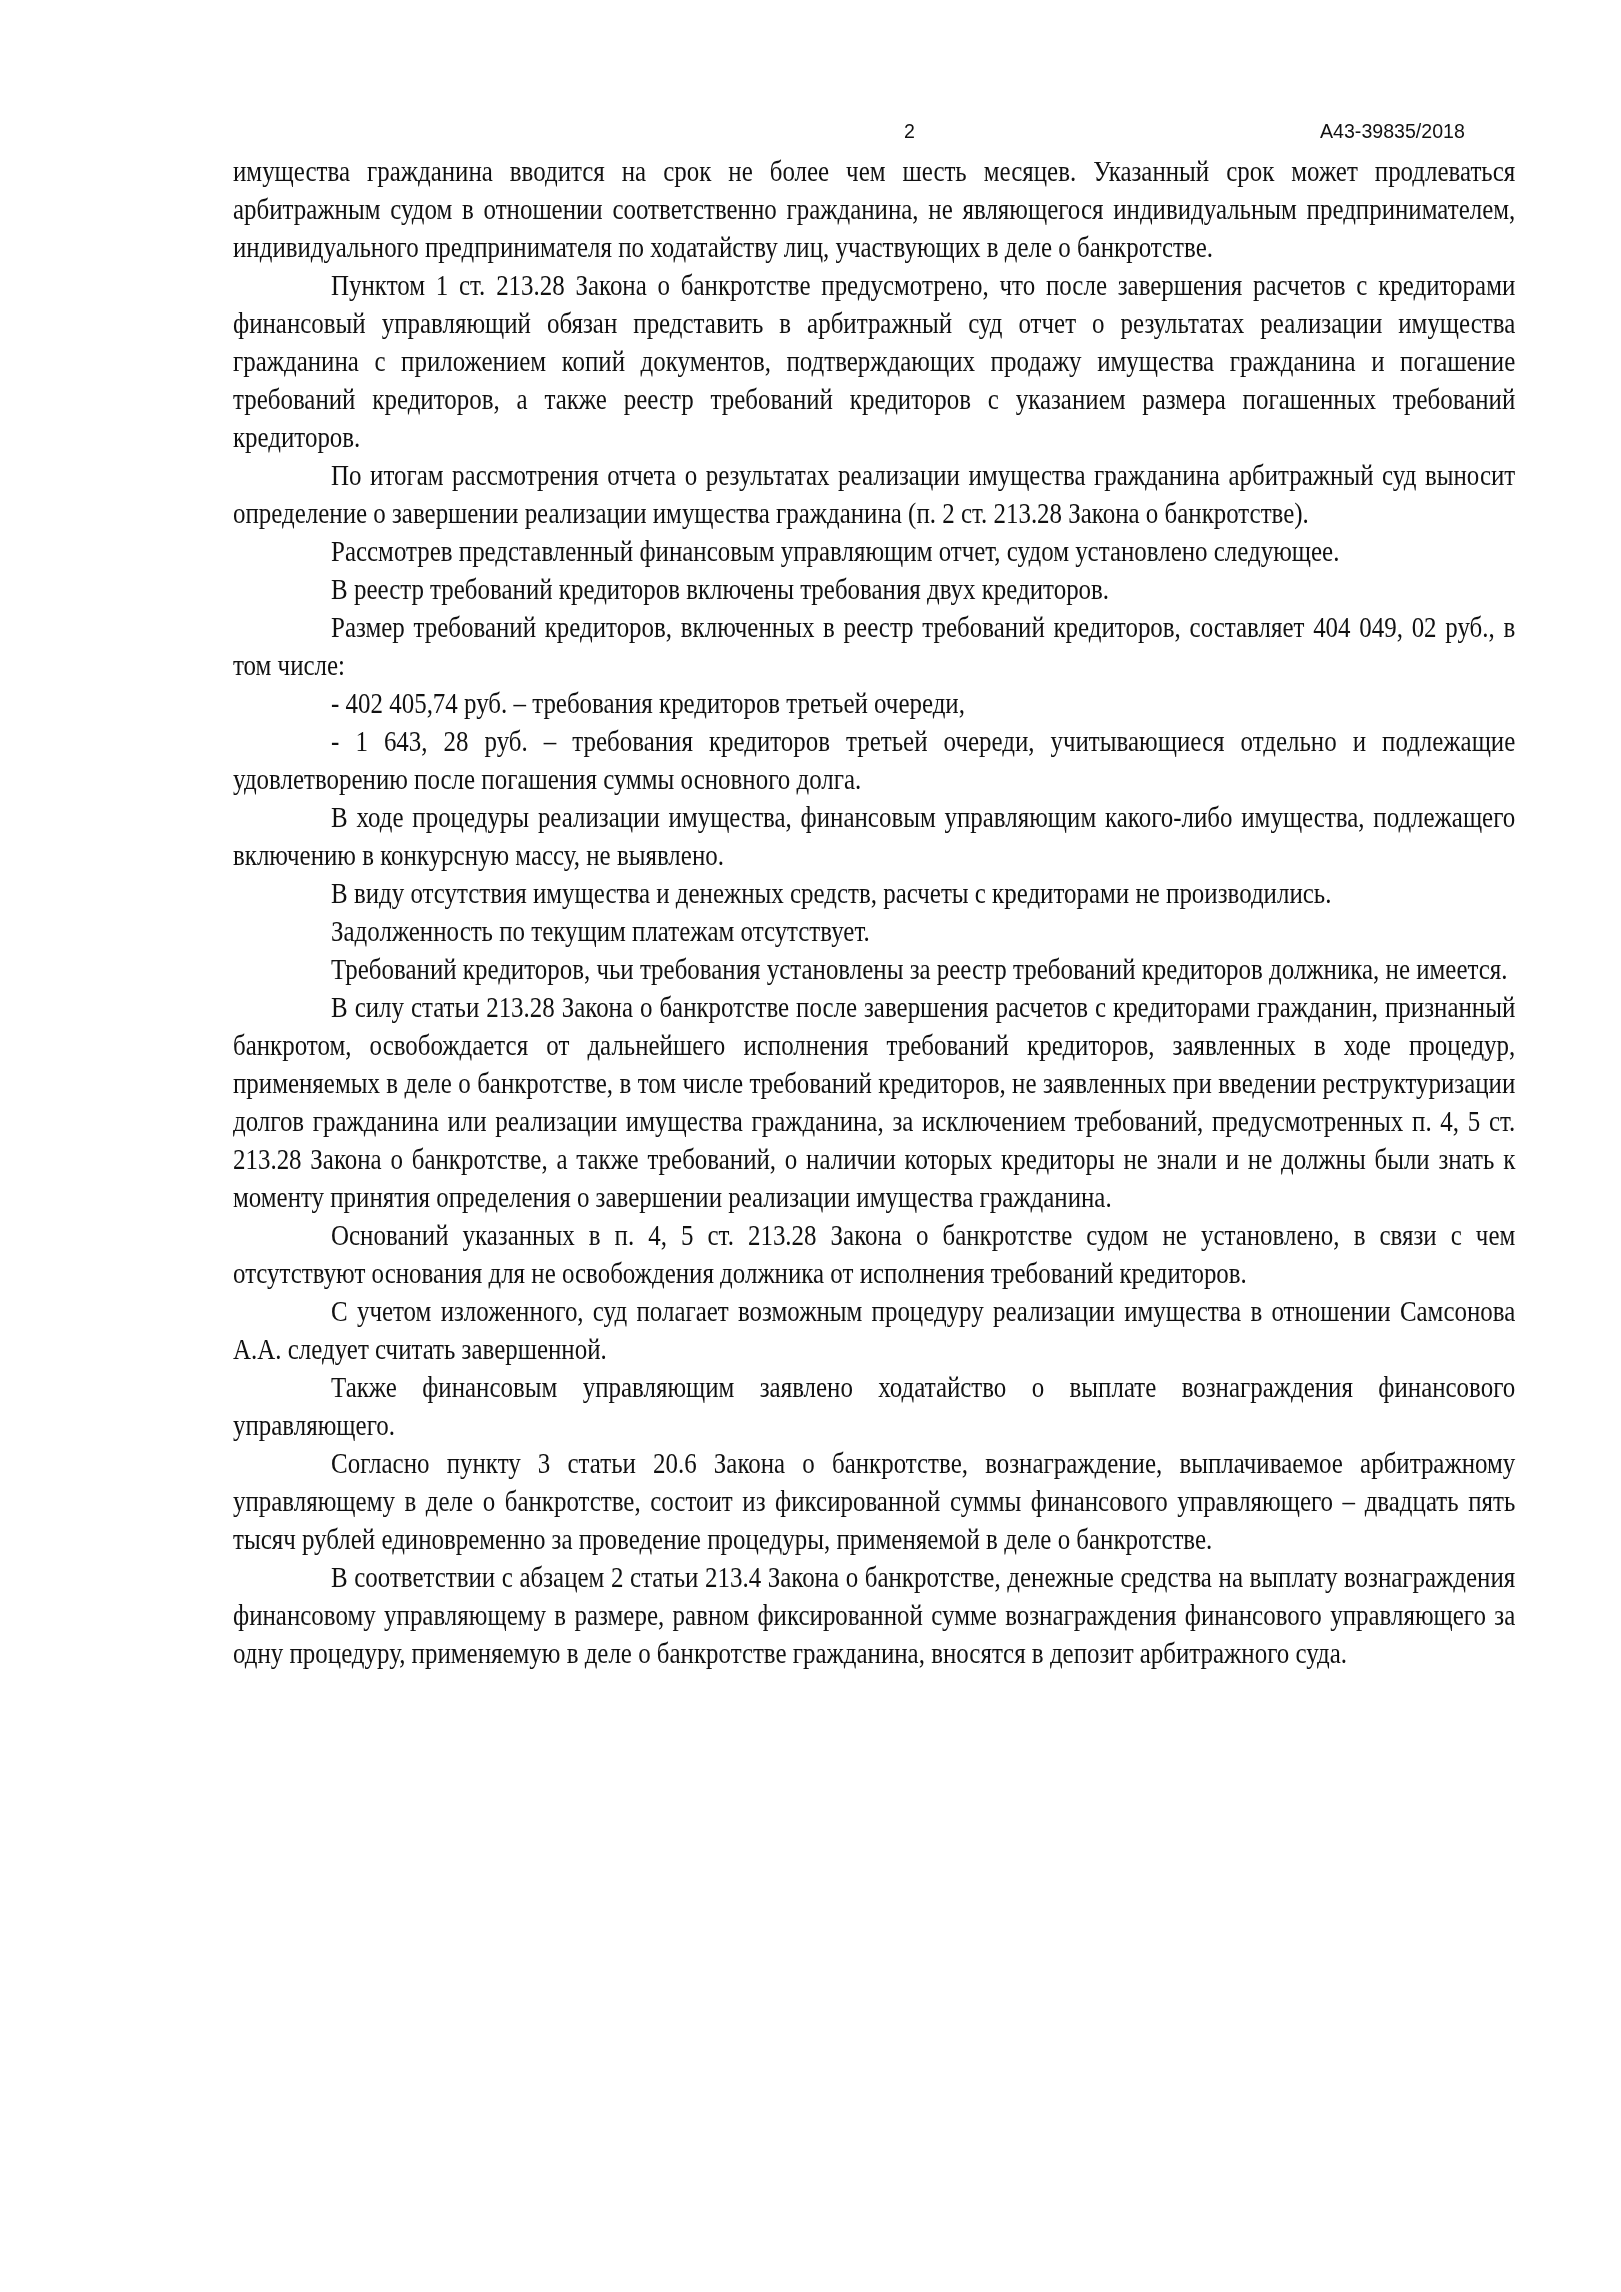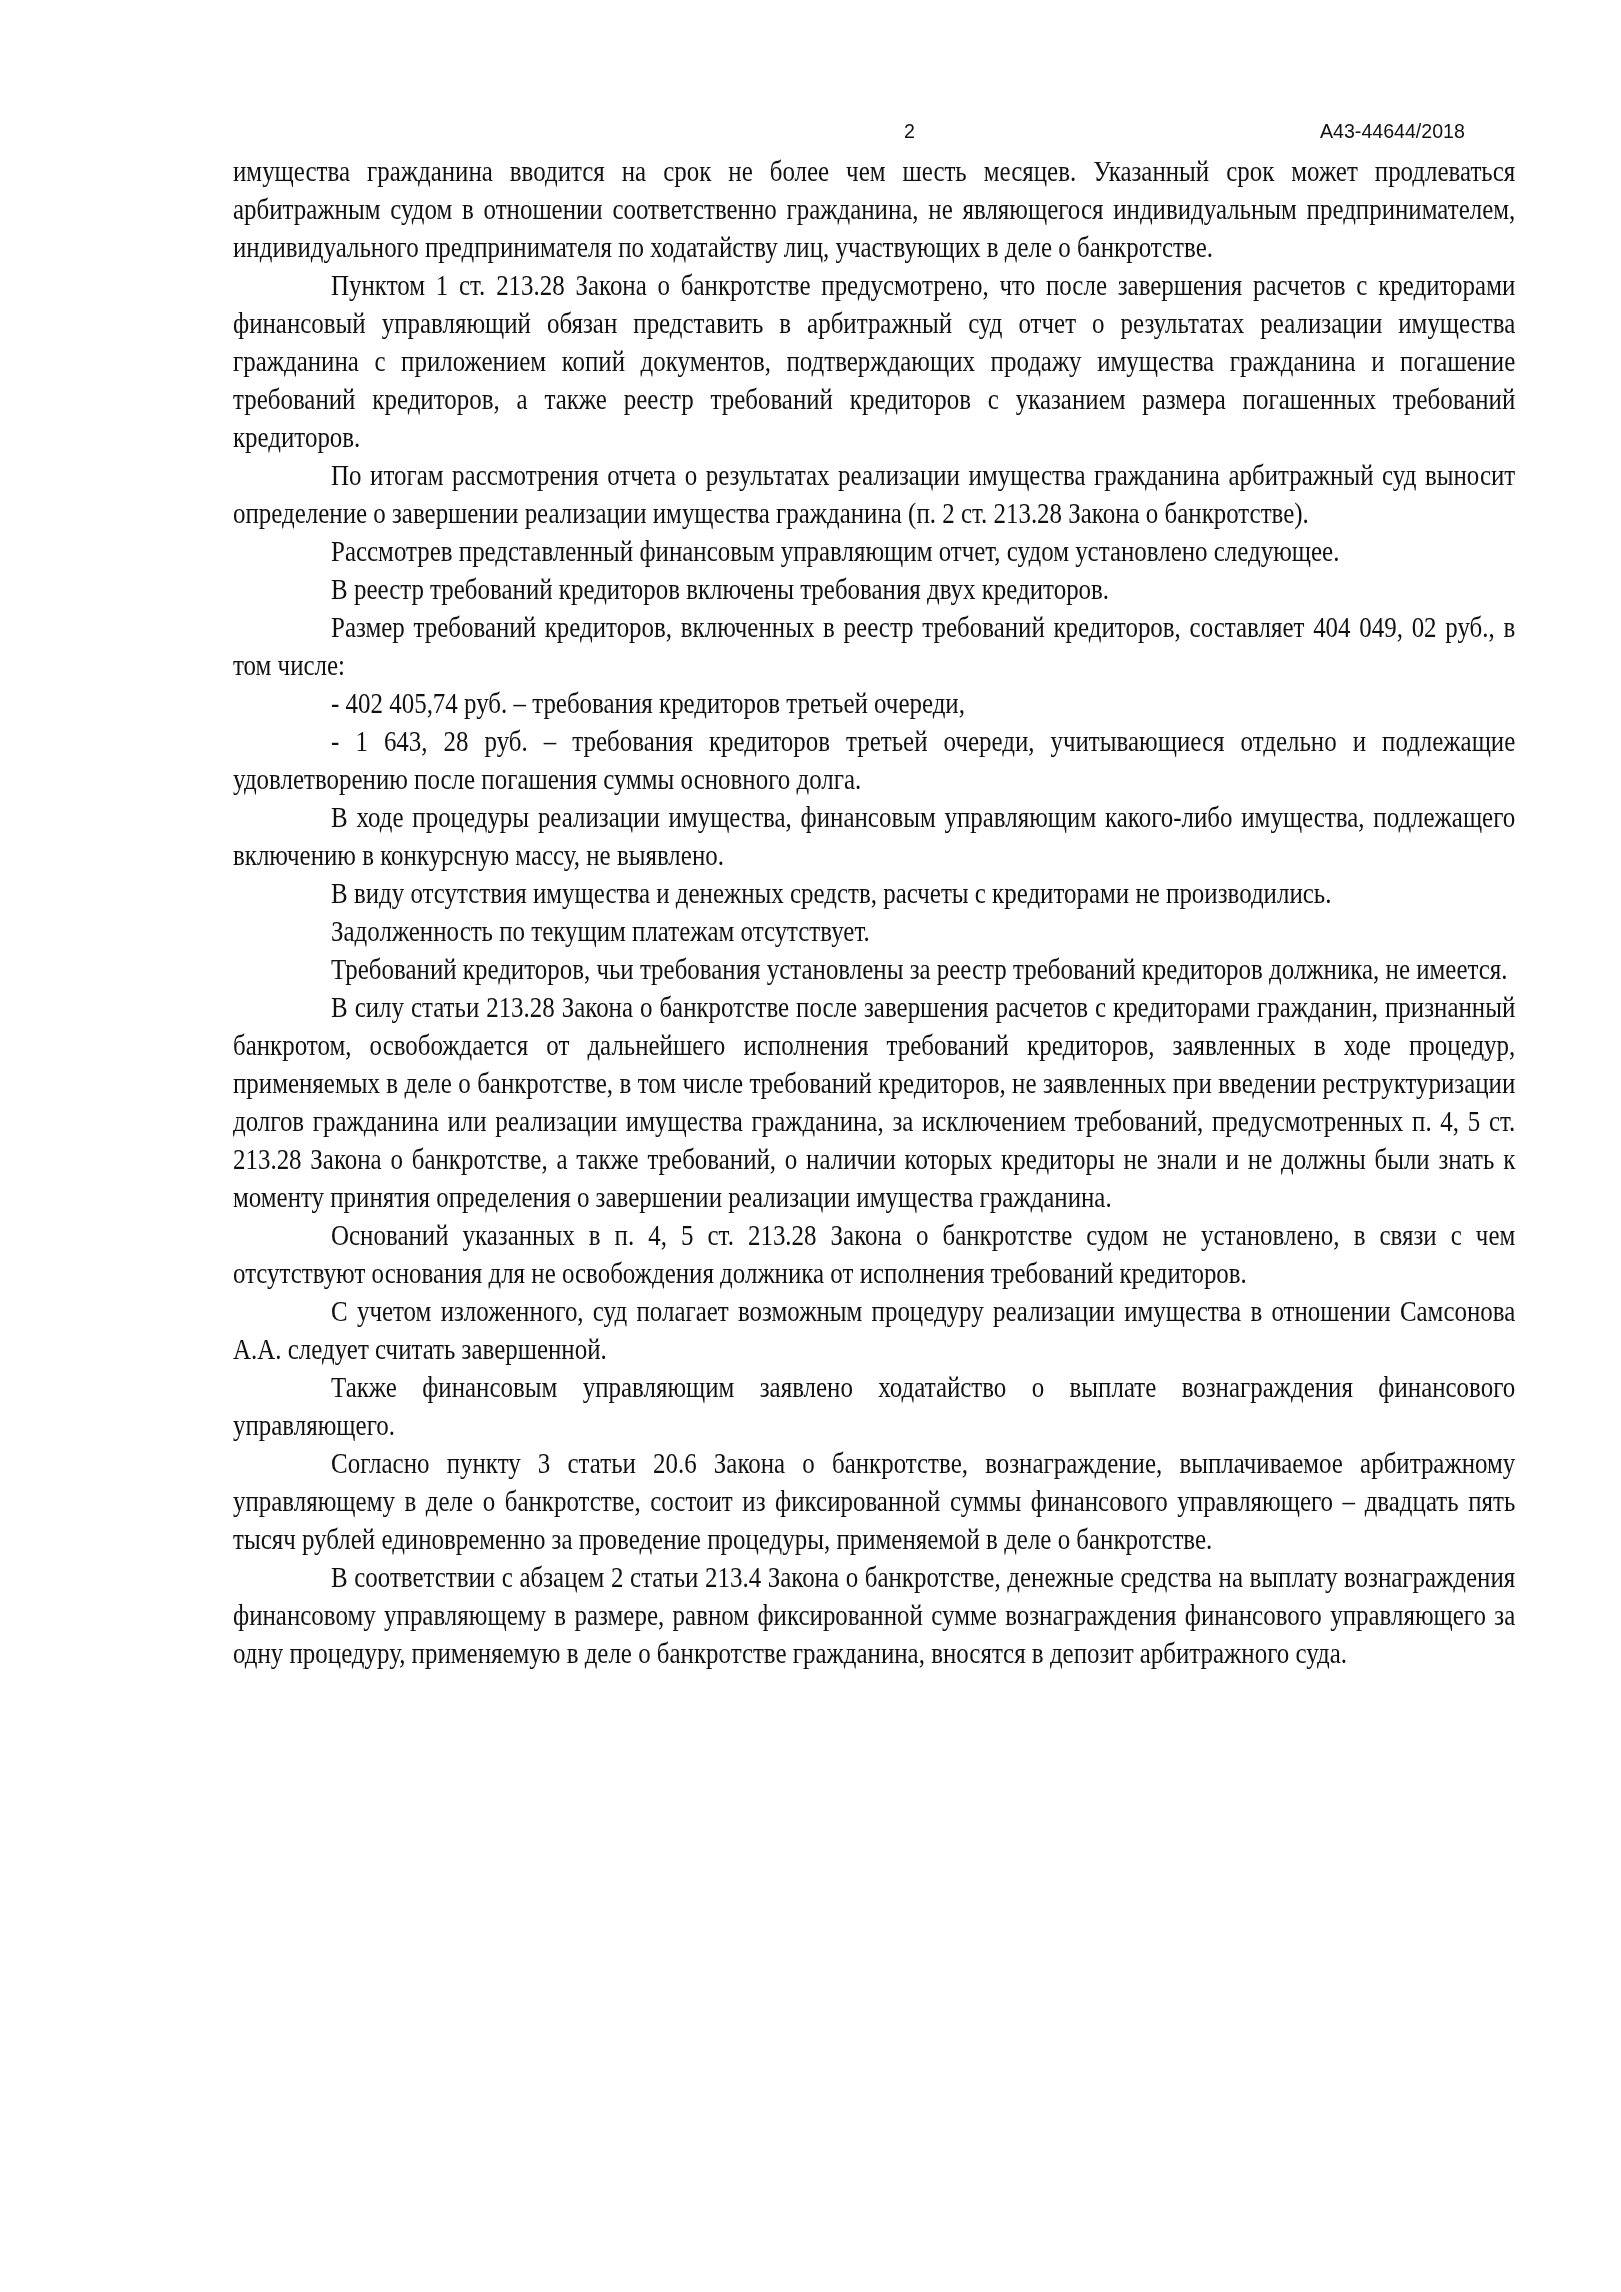--- a/index.html
+++ b/index.html
@@ -53,21 +53,21 @@
     }
     .body-text p.indent {
       text-indent: 114px;
     }
   </style>
 </head>
 <body>
 
 <div class="header">
   <span class="page-number">2</span>
-  <span class="case-number">А43-44644/2018</span>
+  <span class="case-number">А43-39835/2018</span>
 </div>
 
 <div class="body-text">
   <p>имущества гражданина вводится на срок не более чем шесть месяцев. Указанный срок может продлеваться арбитражным судом в отношении соответственно гражданина, не являющегося индивидуальным предпринимателем, индивидуального предпринимателя по ходатайству лиц, участвующих в деле о банкротстве.</p>
   <p class="indent">Пунктом 1 ст. 213.28 Закона о банкротстве предусмотрено, что после завершения расчетов с кредиторами финансовый управляющий обязан представить в арбитражный суд отчет о результатах реализации имущества гражданина с приложением копий документов, подтверждающих продажу имущества гражданина и погашение требований кредиторов, а также реестр требований кредиторов с указанием размера погашенных требований кредиторов.</p>
   <p class="indent">По итогам рассмотрения отчета о результатах реализации имущества гражданина арбитражный суд выносит определение о завершении реализации имущества гражданина (п. 2 ст. 213.28 Закона о банкротстве).</p>
   <p class="indent">Рассмотрев представленный финансовым управляющим отчет, судом установлено следующее.</p>
   <p class="indent">В реестр требований кредиторов включены требования двух кредиторов.</p>
   <p class="indent">Размер требований кредиторов, включенных в реестр требований кредиторов, составляет 404 049, 02 руб., в том числе:</p>
   <p class="indent">- 402 405,74 руб. – требования кредиторов третьей очереди,</p>

